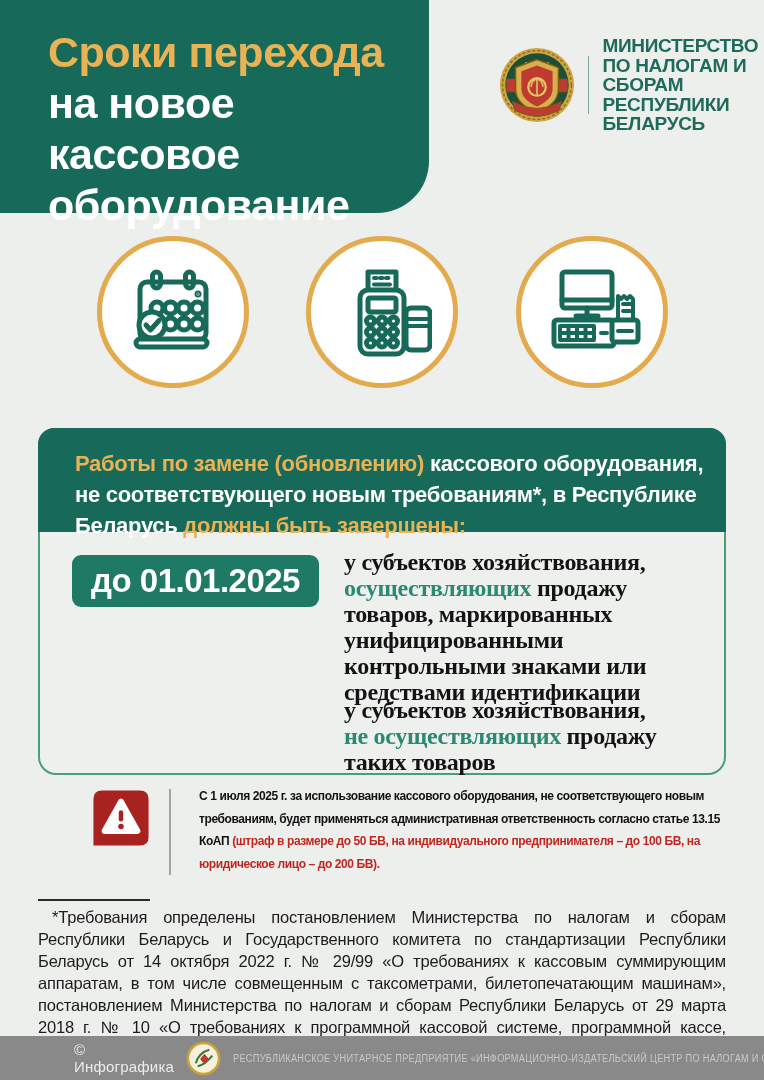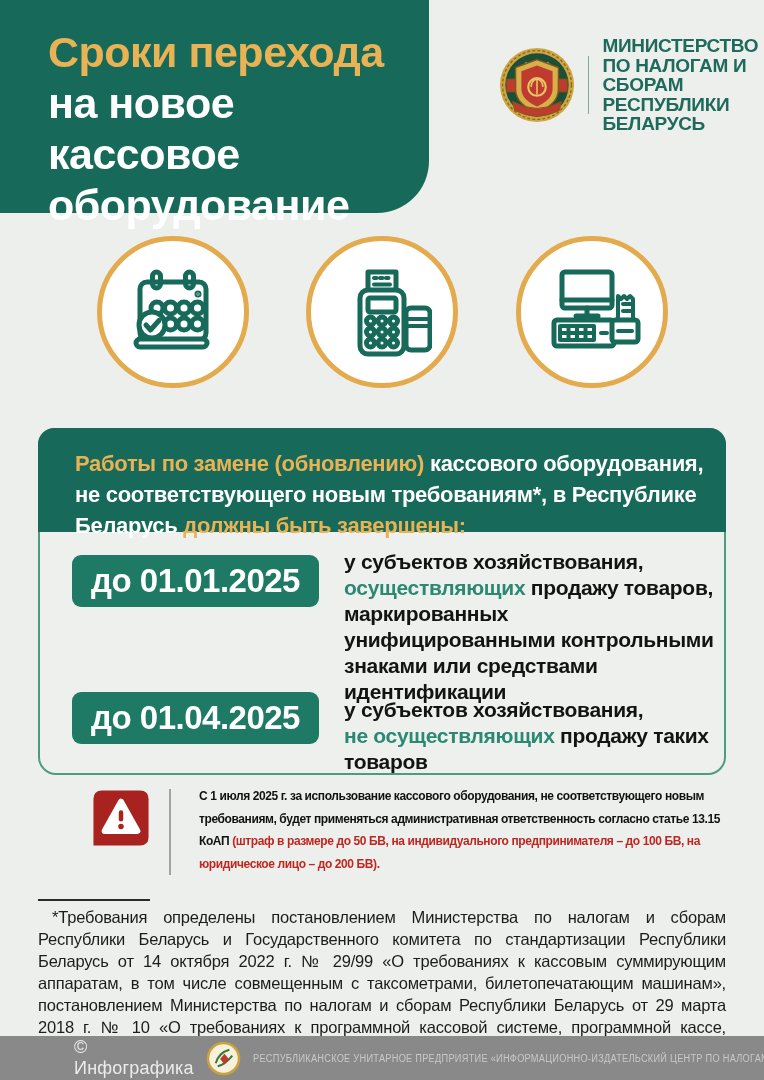--- a/index.html
+++ b/index.html
@@ -59,22 +59,22 @@
   .date-badge {
     position:absolute; left:32px; width:247px; height:52px;
     background:#1e7a64; border-radius:9px;
     display:flex; align-items:center; justify-content:center;
     color:#ffffff; font-size:33px; font-weight:bold; letter-spacing:-0.5px;
   }
   .badge-1 { top:125px; }
   .badge-2 { top:262px; }
   .row-text {
     position:absolute; left:304px; width:372px;
-    font-size:21px; font-weight:bold; line-height:26px;
-    letter-spacing:-0.3px; color:#131313;
+    font-size:24px; font-weight:bold; line-height:26px;
+    letter-spacing:-0.3px; color:#131313;font-family:Liberation Serif, serif;
   }
   .row-text-1 { top:119px; }
   .row-text-2 { top:267px; }
   .teal { color:#2a8873; }
   
   .warning-icon { position:absolute; left:90px; top:787px; width:62px; height:62px; }
   .warning-divider {
     position:absolute; left:169px; top:789px; width:2px; height:86px; background:#a3a3a3;
   }
   .warning-text {
@@ -91,21 +91,21 @@
     position:absolute; left:38px; top:906px; width:688px;
     font-size:16.5px; line-height:22px; color:#1c1c1c;
     text-align:justify; text-indent:14px; letter-spacing:-0.2px;
   }
   
   .footer {
     position:absolute; left:0; top:1036px; width:764px; height:44px;
     background:#898989; display:flex; align-items:center;
     padding-left:74px;
   }
-  .footer-copyright { font-size:18px; color:#ececec; letter-spacing:0.2px; }
+  .footer-copyright { font-size:15px; color:#ececec; letter-spacing:0.2px; }
   .footer-emblem { width:35px; height:35px; margin:0 12px; flex:0 0 auto; }
   .footer-org {
     font-size:10px; color:#c9c9c9; letter-spacing:0.3px; white-space:nowrap;
     transform:scaleX(0.92); transform-origin:left center;
   }
 </style>
 </head>
 <body>
 
 <div class="page">
@@ -211,21 +211,20 @@
       <span class="accent">Работы по замене (обновлению)</span><span> кассового оборудования,</span><br>
       <span>не соответствующего новым требованиям*, в Республике Беларусь </span><span class="accent">должны быть завершены:</span>
     </div>
 
     <div class="date-badge badge-1">до 01.01.2025</div>
     <div class="row-text row-text-1">
       <span>у субъектов хозяйствования,</span><br>
       <span class="teal">осуществляющих</span><span> продажу товаров, маркированных унифицированными контрольными знаками или средствами идентификации</span>
     </div>
 
-    <div class="date-badge badge-2">до 01.04.2025</div>
     <div class="row-text row-text-2">
       <span>у субъектов хозяйствования,</span><br>
       <span class="teal">не осуществляющих</span><span> продажу таких товаров</span>
     </div>
   </div>
 
   <svg class="warning-icon" viewBox="0 0 72 72">
     <path d="M14 4 H58 Q68 4 68 14 V58 Q68 68 58 68 H4 V14 Q4 4 14 4 Z" fill="#a8231f"></path>
     <path d="M36 17 L55 51 H17 Z" fill="#ffffff" stroke="#ffffff" stroke-width="7" stroke-linejoin="round"></path>
     <rect x="33.4" y="27" width="5.2" height="13" rx="2.6" fill="#a8231f"></rect>

